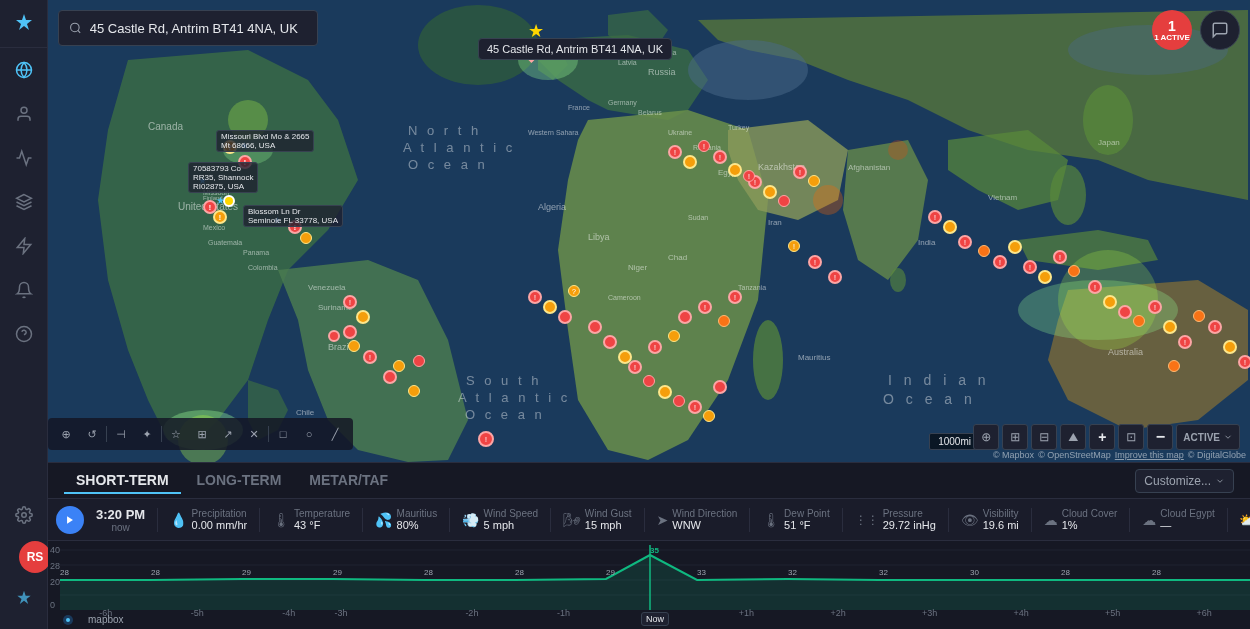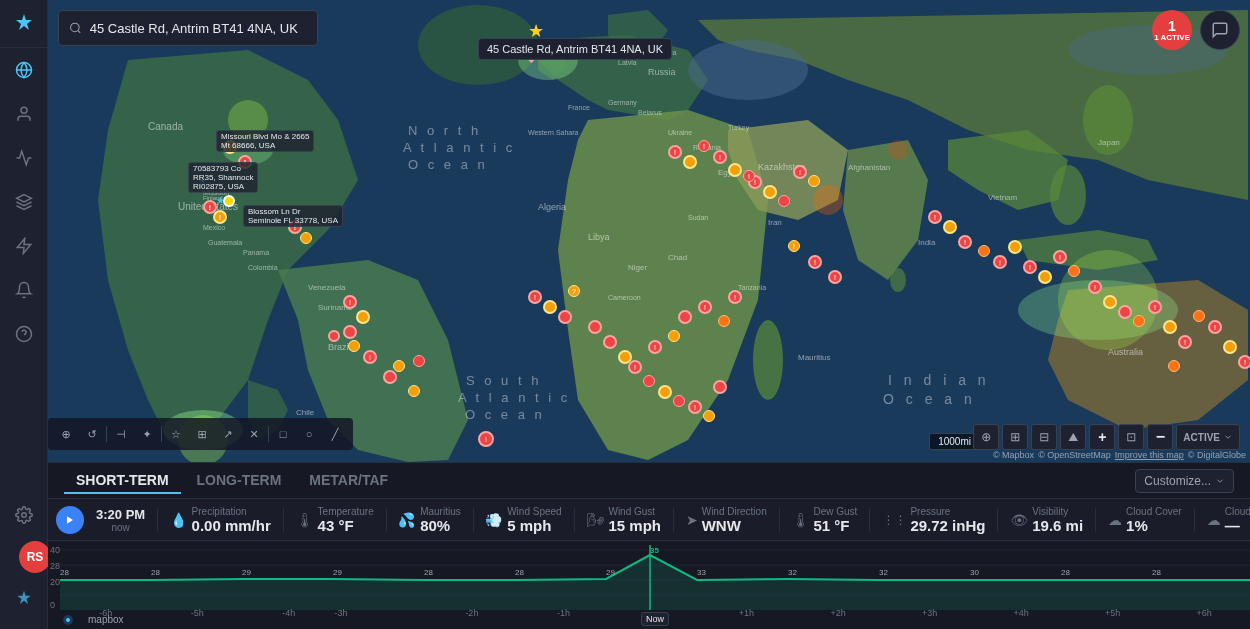--- a/index.html
+++ b/index.html
@@ -229,22 +229,22 @@
       color: #6b7280;
       font-size: 14px;
     }
     .weather-label {
       color: #6b7280;
       font-size: 10px;
       white-space: nowrap;
     }
     .weather-value {
       color: #e5e7eb;
-      font-size: 15px;
-      font-weight: 700;
+      font-size: 11px;
+      font-weight: 400;
       white-space: nowrap;
     }
     .weather-sep {
       width: 1px; height: 24px;
       background: #2a2d3e;
       flex-shrink: 0;
     }
 
     
     .timeline-chart {
@@ -819,21 +819,21 @@
       <div>
         <div class="weather-label">Wind Direction</div>
         <div class="weather-value">WNW</div>
       </div>
     </div>
     <div class="weather-sep"></div>
 
     <div class="weather-item">
       <span class="weather-icon">🌡</span>
       <div>
-        <div class="weather-label">Dew Gust</div>
+        <div class="weather-label">Dew Point</div>
         <div class="weather-value">51 °F</div>
       </div>
     </div>
     <div class="weather-sep"></div>
 
     <div class="weather-item">
       <span class="weather-icon" style="font-size:12px;">⋮⋮</span>
       <div>
         <div class="weather-label">Pressure</div>
         <div class="weather-value">29.72 inHg</div>

